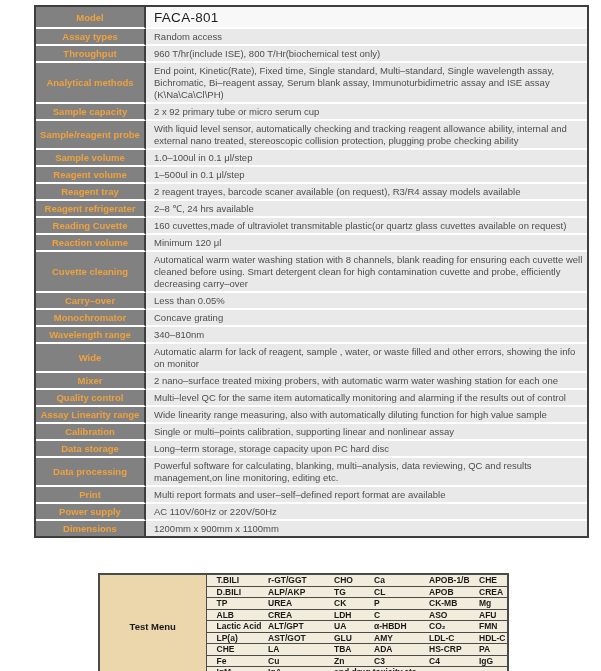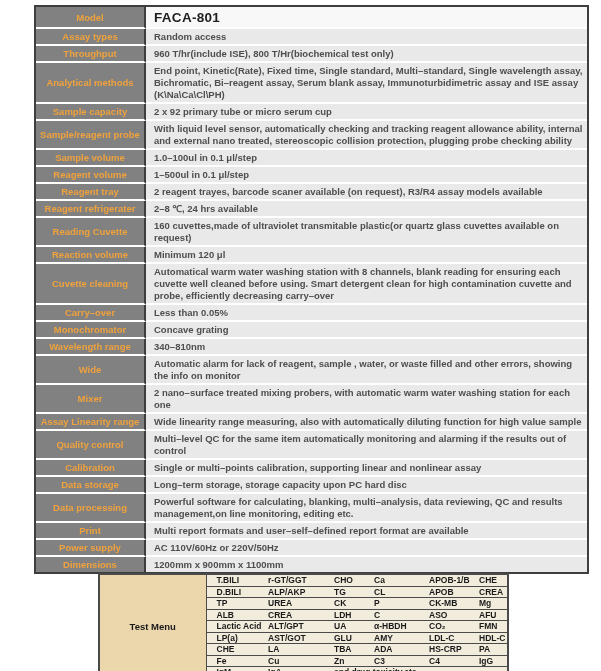--- a/index.html
+++ b/index.html
@@ -13,21 +13,21 @@
     width:601px;height:671px;position:relative;background:#ffffff;
     font-family:"Liberation Sans", sans-serif;
     -webkit-font-smoothing:antialiased;
   }
   
   .spec-wrap{position:absolute;left:34px;top:5px;width:555px;}
   table.spec{
     border-collapse:separate;border-spacing:0;width:555px;
     border:2px solid var(--spec-border);table-layout:fixed;
   }
-  table.spec td{vertical-align:middle;font-weight:bold;}
+  table.spec td{vertical-align:middle;}
   table.spec td.label{
     background:var(--spec-label-bg);color:var(--spec-label-text);
     font-size:9.5px;font-weight:bold;text-align:center;
     border-right:2px solid var(--spec-border);
     border-bottom:2px solid var(--spec-separator);
     padding:1.5px 2px;line-height:11px;width:106px;
   }
   table.spec td.value{
     background:var(--spec-value-bg);color:var(--spec-value-text);
     font-size:9.5px;line-height:12px;text-align:left;
@@ -136,26 +136,26 @@
         </tr>
         <tr>
           <td class="label">Wide</td>
           <td class="value">Automatic alarm for lack of reagent, sample , water, or waste filled and other errors, showing the info on monitor</td>
         </tr>
         <tr>
           <td class="label">Mixer</td>
           <td class="value">2 nano–surface treated mixing probers, with automatic warm water washing station for each one</td>
         </tr>
         <tr>
+          <td class="label">Quality control</td>
+          <td class="value">Multi–level QC for the same item automatically monitoring and alarming if the results out of control</td>
+        </tr>
+        <tr>
           <td class="label">Assay Linearity range</td>
           <td class="value">Wide linearity range measuring, also with automatically diluting function for high value sample</td>
-        </tr>
-        <tr>
-          <td class="label">Quality control</td>
-          <td class="value">Multi–level QC for the same item automatically monitoring and alarming if the results out of control</td>
         </tr>
         <tr>
           <td class="label">Calibration</td>
           <td class="value">Single or multi–points calibration, supporting linear and nonlinear assay</td>
         </tr>
         <tr>
           <td class="label">Data storage</td>
           <td class="value">Long–term storage, storage capacity upon PC hard disc</td>
         </tr>
         <tr>

